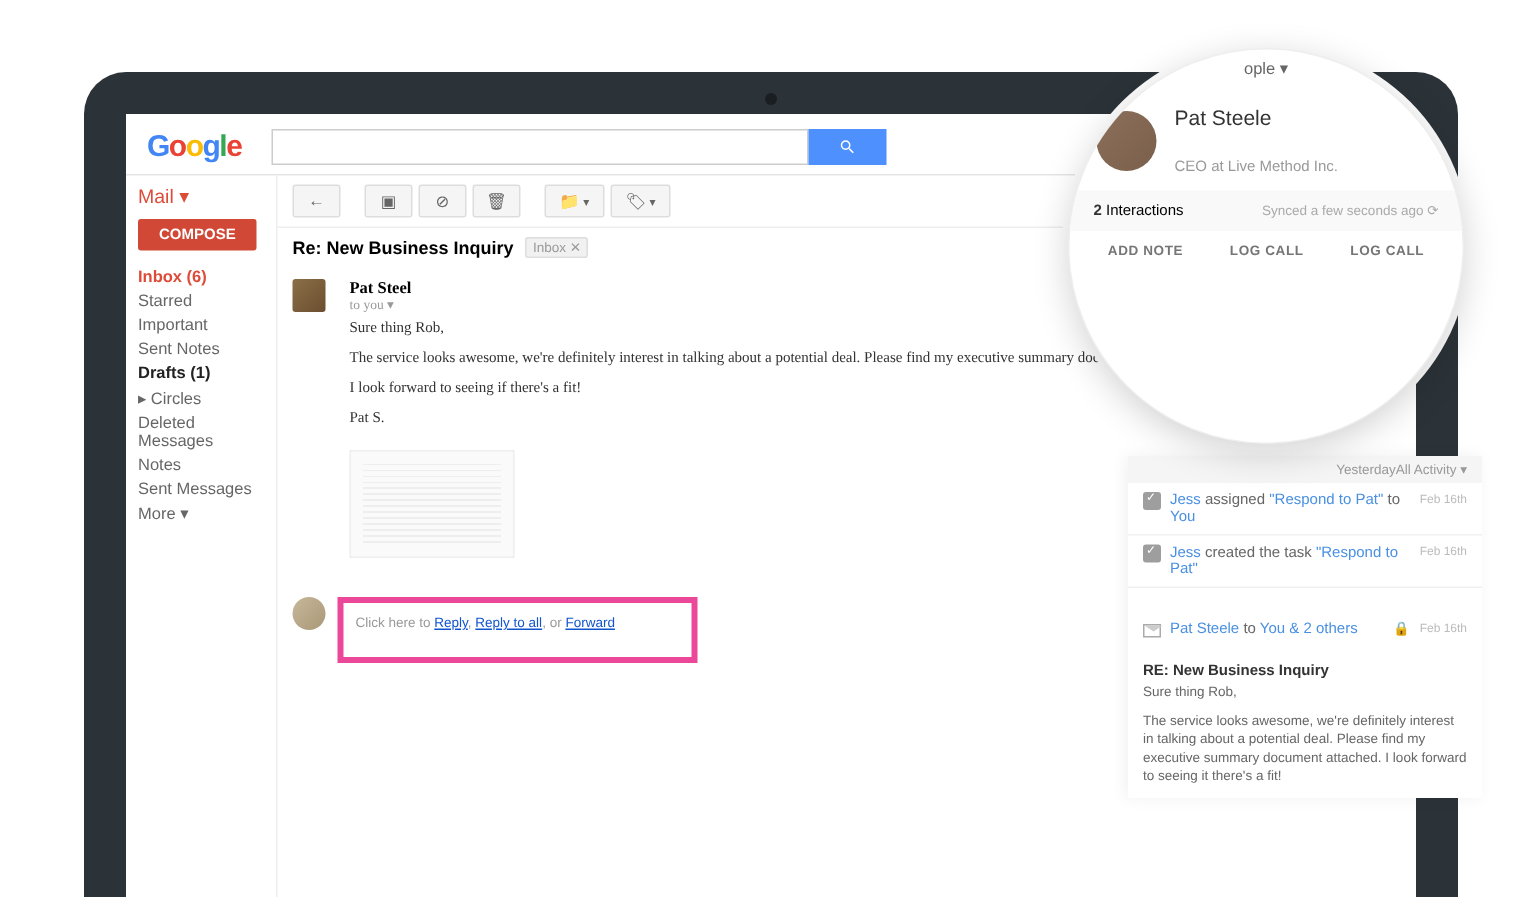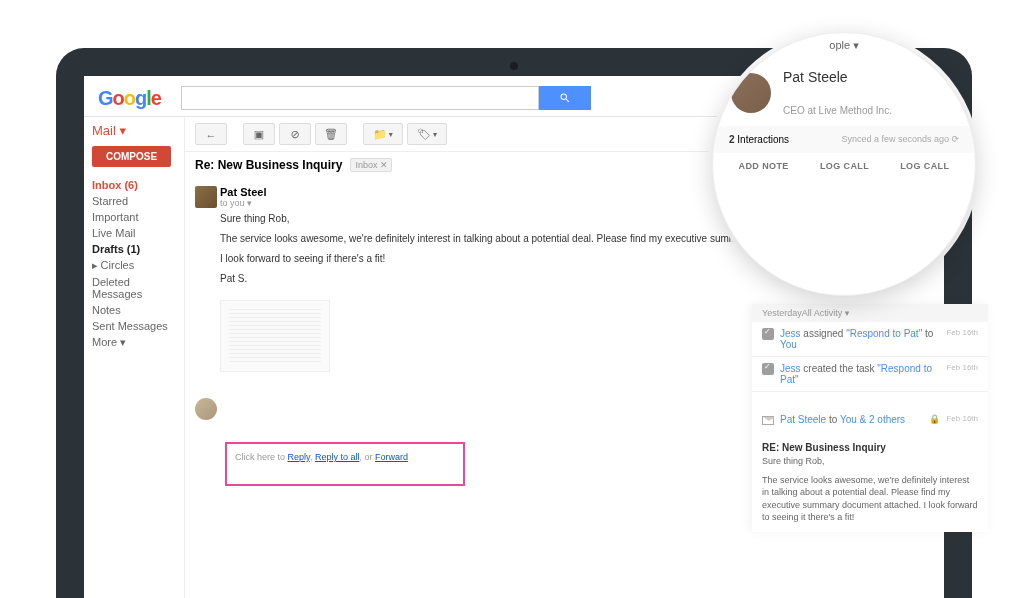--- a/index.html
+++ b/index.html
@@ -25,37 +25,37 @@
 .folder.active { color: #dd4b39; font-weight: bold; }
 .folder.bold { font-weight: bold; color: #222; }
 
 .main { flex: 1; border-left: 1px solid #eee; }
 .toolbar { display: flex; align-items: center; padding: 6px 10px; border-bottom: 1px solid #eee; gap: 4px; }
 .tb-btn { width: 32px; height: 22px; border: 1px solid #ddd; background: #f5f5f5; border-radius: 2px; display: flex; align-items: center; justify-content: center; color: #666; font-size: 11px; }
 .tb-btn.wide { width: 40px; }
 .subject-row { display: flex; align-items: center; padding: 6px 10px; font-size: 12px; }
 .subject-text { font-weight: bold; margin-right: 8px; }
 .inbox-tag { background: #f1f1f1; color: #999; font-size: 9px; padding: 1px 4px; border: 1px solid #ddd; border-radius: 2px; }
-.email-body { padding: 8px 10px; font-size: 10px; display: flex; gap: 3px; }
+.email-body { padding: 8px 10px; font-size: 10px; display: flex; gap: 16px; font-family: Liberation Serif, serif; }
 .avatar-sm { width: 22px; height: 22px; background: linear-gradient(135deg,#8b6f47,#6b4e2f); border-radius: 2px; }
 .email-content { flex: 1; color: #666; }
 .sender-name { color: #000; font-weight: bold; font-size: 11px; }
 .to-line { color: #999; font-size: 9px; margin-bottom: 4px; }
 .body-text { color: #333; font-size: 10px; line-height: 1.4; margin-bottom: 6px; }
 .signoff { margin-top: 6px; }
 .attachment-preview { margin-top: 14px; width: 110px; height: 72px; background: #fafafa; border: 1px solid #eee; position: relative; }
 .attachment-preview::before { content:''; position:absolute; left:8px; top:8px; right:8px; bottom:8px; background: repeating-linear-gradient(#eee, #eee 1px, transparent 1px, transparent 4px); }
 .reply-box { margin: 18px 10px; display: flex; gap: 8px; }
 .reply-avatar { width: 22px; height: 22px; background: linear-gradient(135deg,#c8b89a,#a89878); border-radius: 50%; }
-.reply-input { flex: 0 0 240px; border: 2px solid #ec4899; padding: 8px; font-size: 9px; color: #999; min-height: 44px; margin-top: 44px; }
+.reply-input { flex: 0 0 240px; border: 4px solid #ec4899; padding: 8px; font-size: 9px; color: #999; min-height: 44px; }
 .reply-input a { color: #1155cc; text-decoration: underline; }
 
 
 .crm-panel { position: absolute; right: 36px; top: 304px; width: 236px; background: #fff; font-size: 10px; box-shadow: -2px 0 10px rgba(0,0,0,0.06); }
-.section-label { background: #f5f5f5; padding: 4px 10px; color: #999; display: flex; justify-content: flex-start; font-size: 9px; }
+.section-label { background: #f5f5f5; padding: 4px 10px; color: #999; display: flex; justify-content: flex-end; font-size: 9px; }
 .activity-item { display: flex; align-items: flex-start; padding: 6px 10px; gap: 6px; border-bottom: 1px solid #f0f0f0; }
 .checkbox-icon { width: 12px; height: 12px; background: #9e9e9e; border-radius: 2px; position: relative; flex-shrink: 0; }
 .checkbox-icon::after { content: '✓'; color: #fff; font-size: 8px; position: absolute; left: 2px; top: -1px; }
 .envelope-icon { width: 12px; height: 9px; border: 1px solid #aaa; background: #fff; position: relative; flex-shrink: 0; margin-top: 2px; }
 .envelope-icon::after { content:''; position:absolute; left:0; top:0; border-left:6px solid transparent; border-right:6px solid transparent; border-top:4px solid #ccc; width:0; }
 .act-text { flex: 1; color: #666; }
 .act-text .link { color: #4a90e2; }
 .act-text .quoted { color: #4a90e2; }
 .act-date { color: #bbb; font-size: 8px; }
 .email-block { padding: 8px 10px; }
@@ -103,21 +103,21 @@
       </div>
     </div>
 
     <div class="app-body">
       <div class="sidebar">
         <div class="mail-label">Mail ▾</div>
         <button class="compose-btn">COMPOSE</button>
         <div class="folder active">Inbox (6)</div>
         <div class="folder">Starred</div>
         <div class="folder">Important</div>
-        <div class="folder">Live Mail</div>
+        <div class="folder">Sent Notes</div>
         <div class="folder bold">Drafts (1)</div>
         <div class="folder">▸ Circles</div>
         <div class="folder">Deleted Messages</div>
         <div class="folder">Notes</div>
         <div class="folder">Sent Messages</div>
         <div class="folder">More ▾</div>
       </div>
 
       <div class="main">
         <div class="toolbar">

